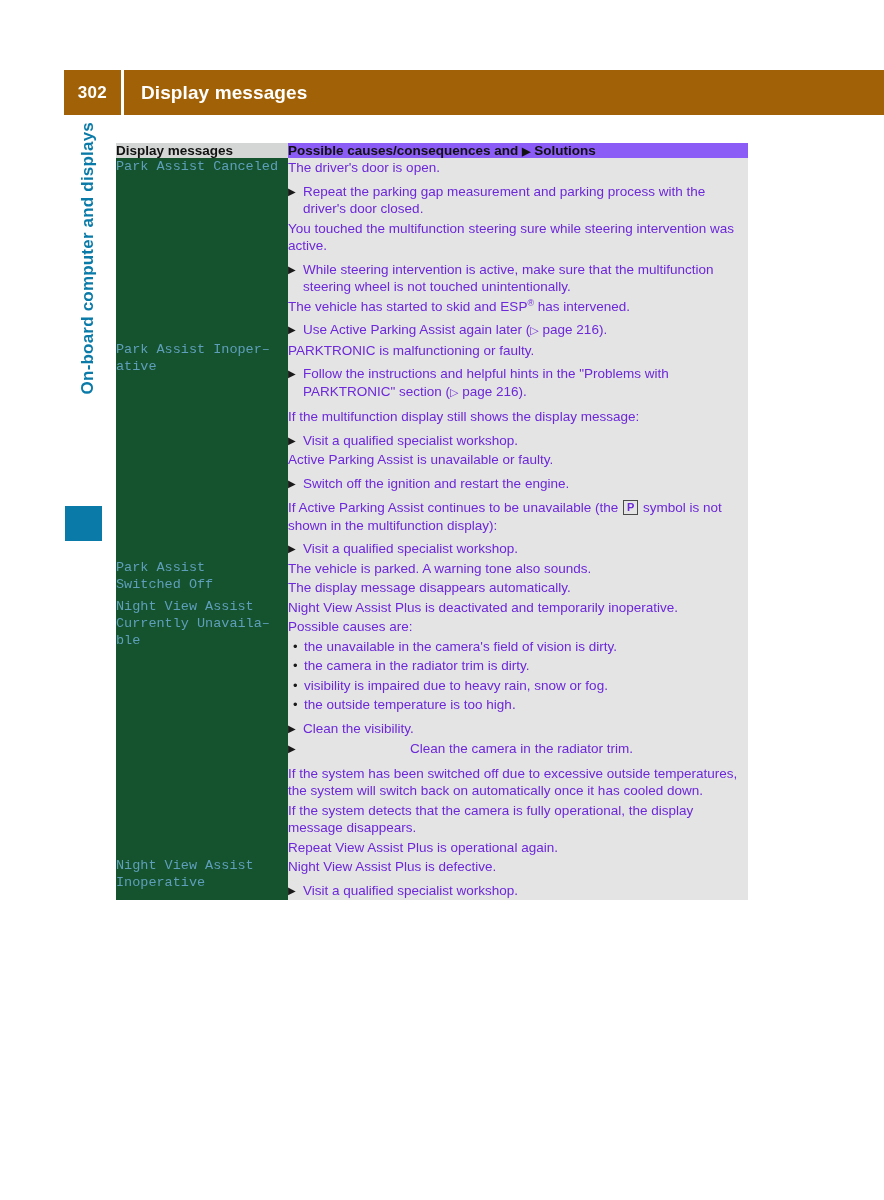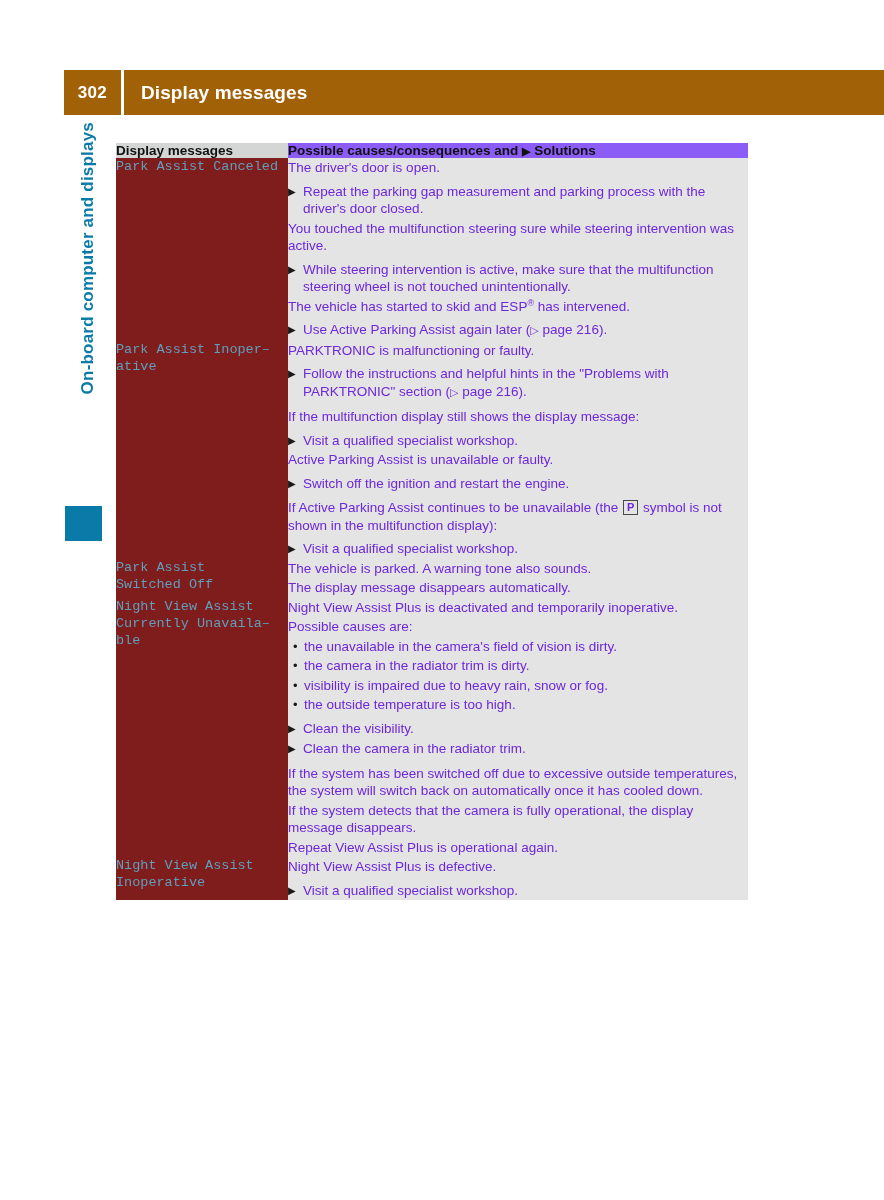--- a/index.html
+++ b/index.html
@@ -106,21 +106,21 @@
     padding: 8px 10px 8px 8px;
     height: 13px;
   }
   .hdr-right {
     background: #8b5cf6;
     padding-left: 12px;
   }
 
   
   td.msg-cell {
-    background: #7f1d1d;
+    background: #14532d;
     color: #5f9fbc;
     font-family: "Liberation Mono", "DejaVu Sans Mono", monospace;
     font-size: 13.5px;
     line-height: 17px;
     padding: 9px 6px 9px 8px;
     border-top: 3px solid #ffffff;
     white-space: pre-line;
   }
 
   
@@ -142,21 +142,21 @@
     margin: 0 0 0 0;
     padding: 1px 0 1px 0;
   }
   .p-plain + .p-plain { padding-top: 1px; }
 
   .p-step {
     margin: 0;
     padding: 5px 8px 1px 15px;
     position: relative;
   }
-  .p-step.tight { padding-top: 2px; }
+  .p-step.tight { padding-top: 2px; text-align: center; }
   .p-step::before {
     content: "\25B6";
     position: absolute;
     left: 0;
     top: 5px;
     font-size: 10px;
     line-height: 17.5px;
     color: #1a1a1a;
   }
   .p-step.tight::before { top: 2px; }

